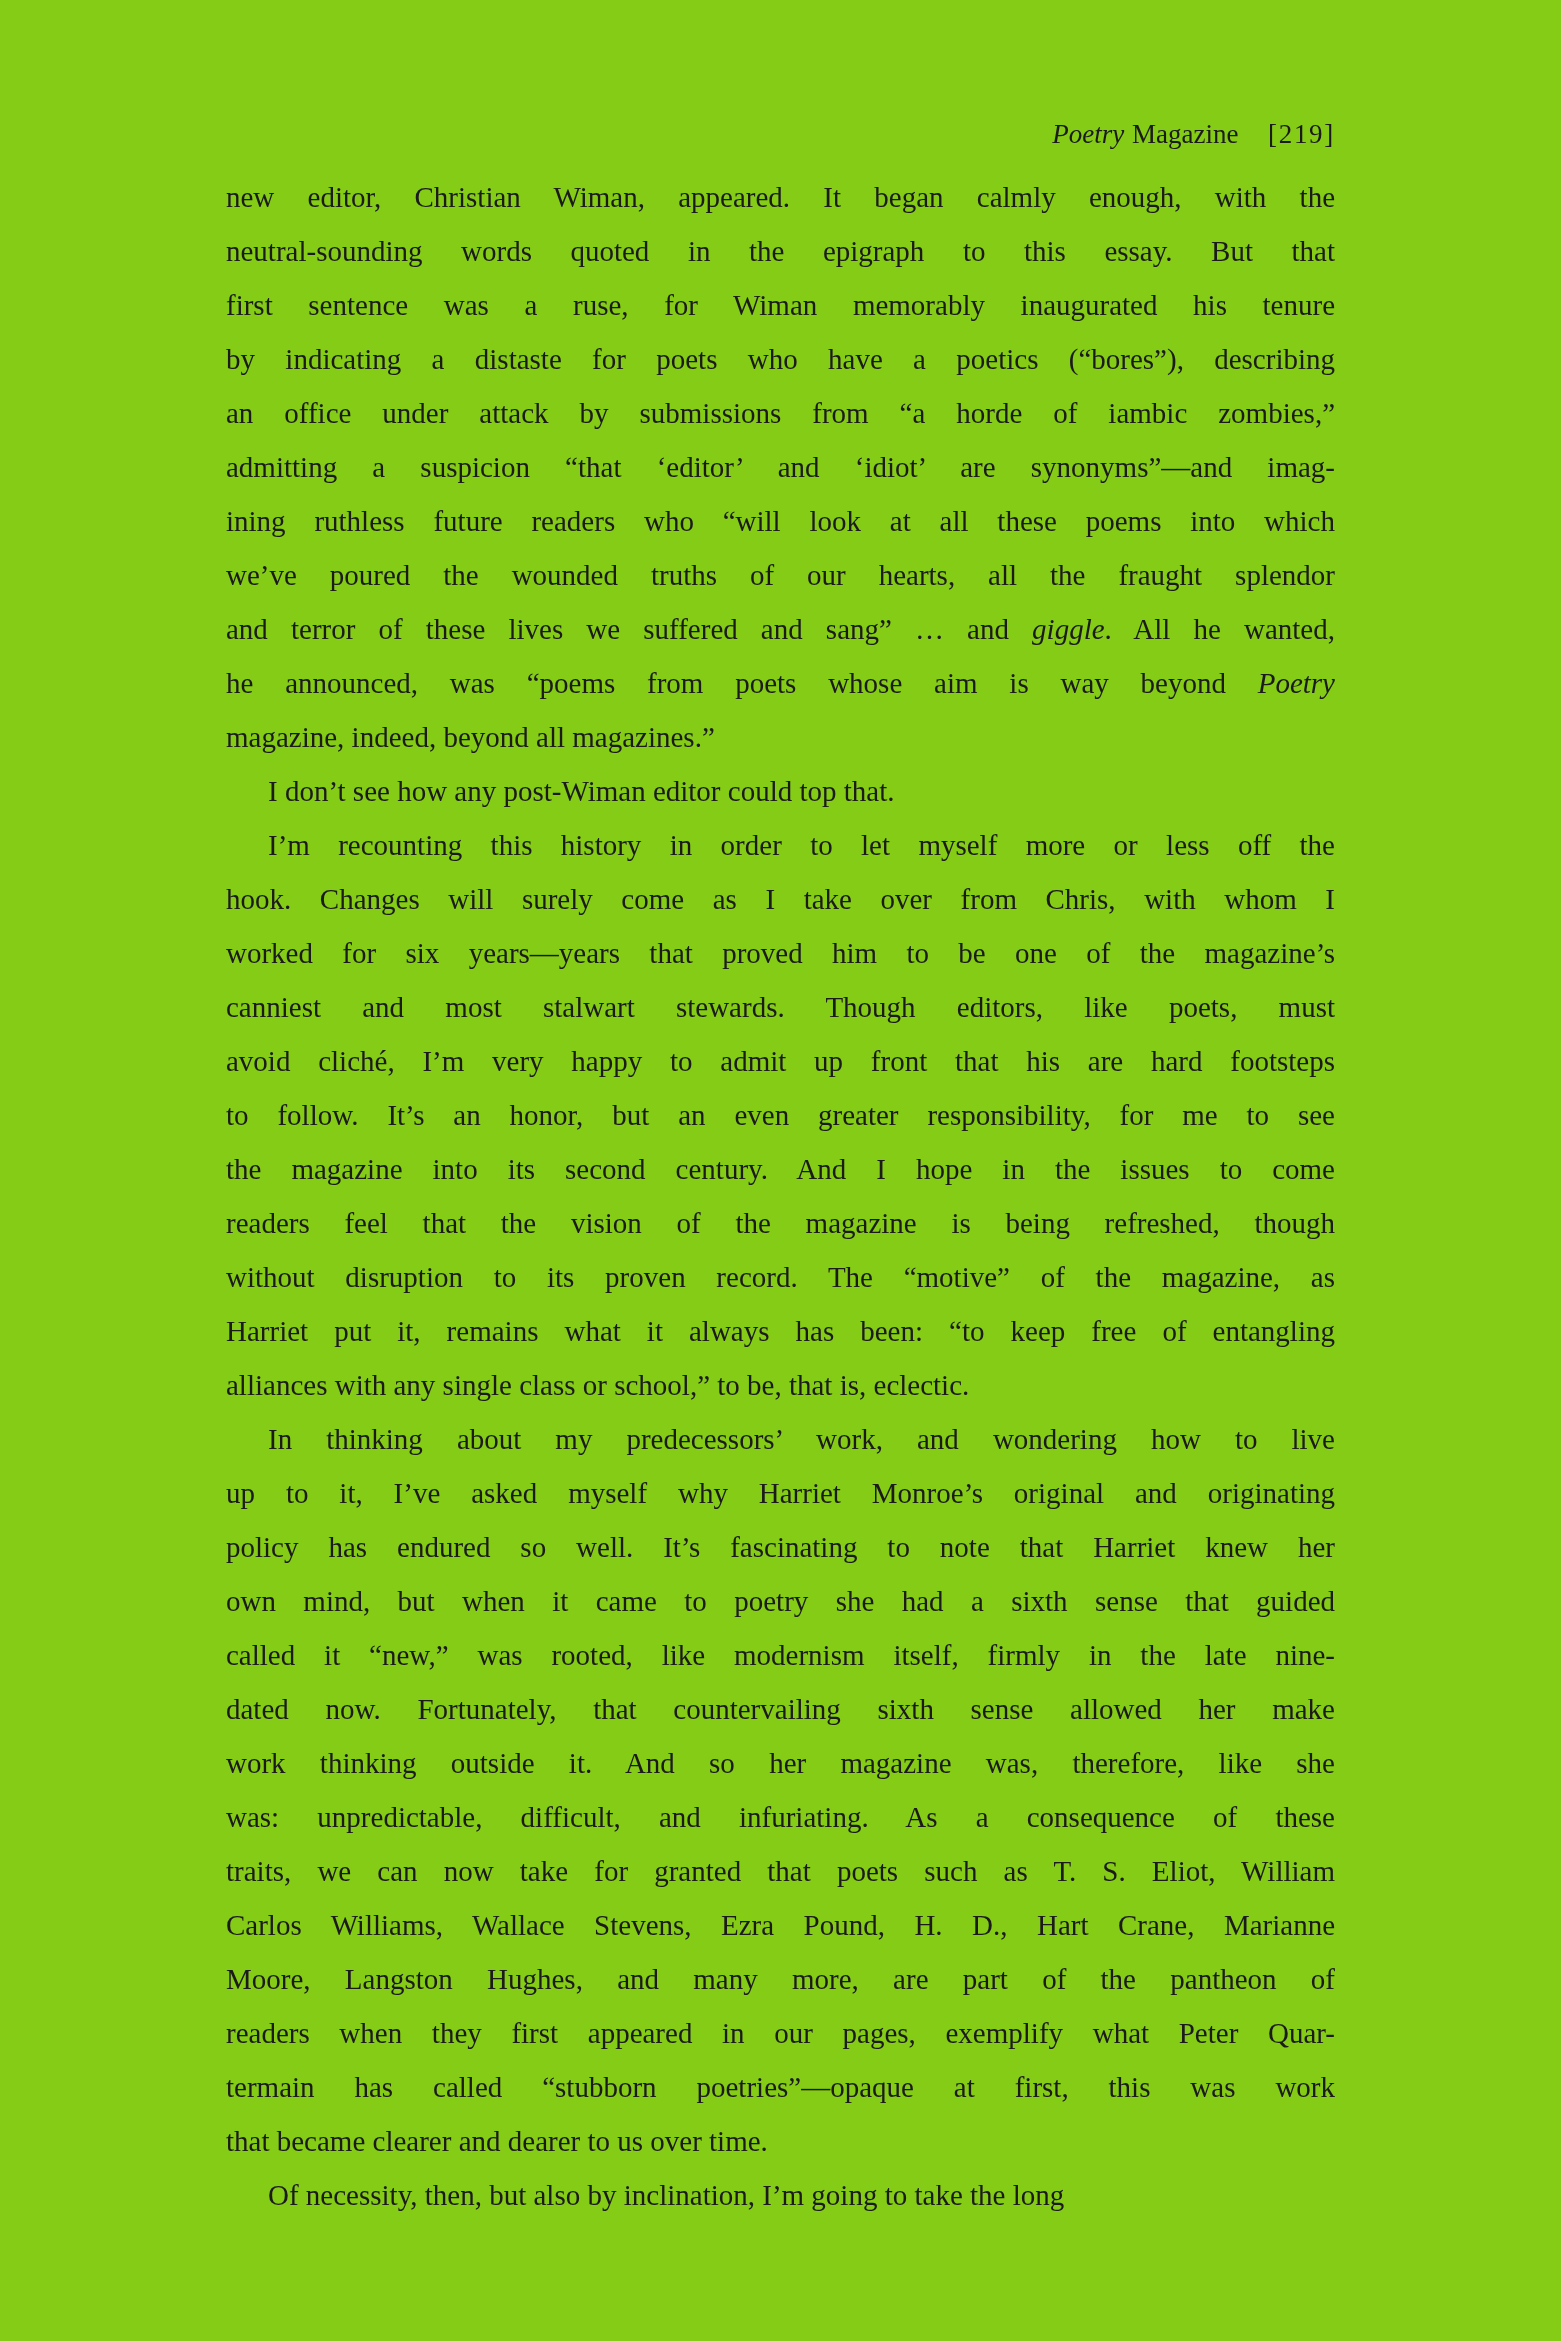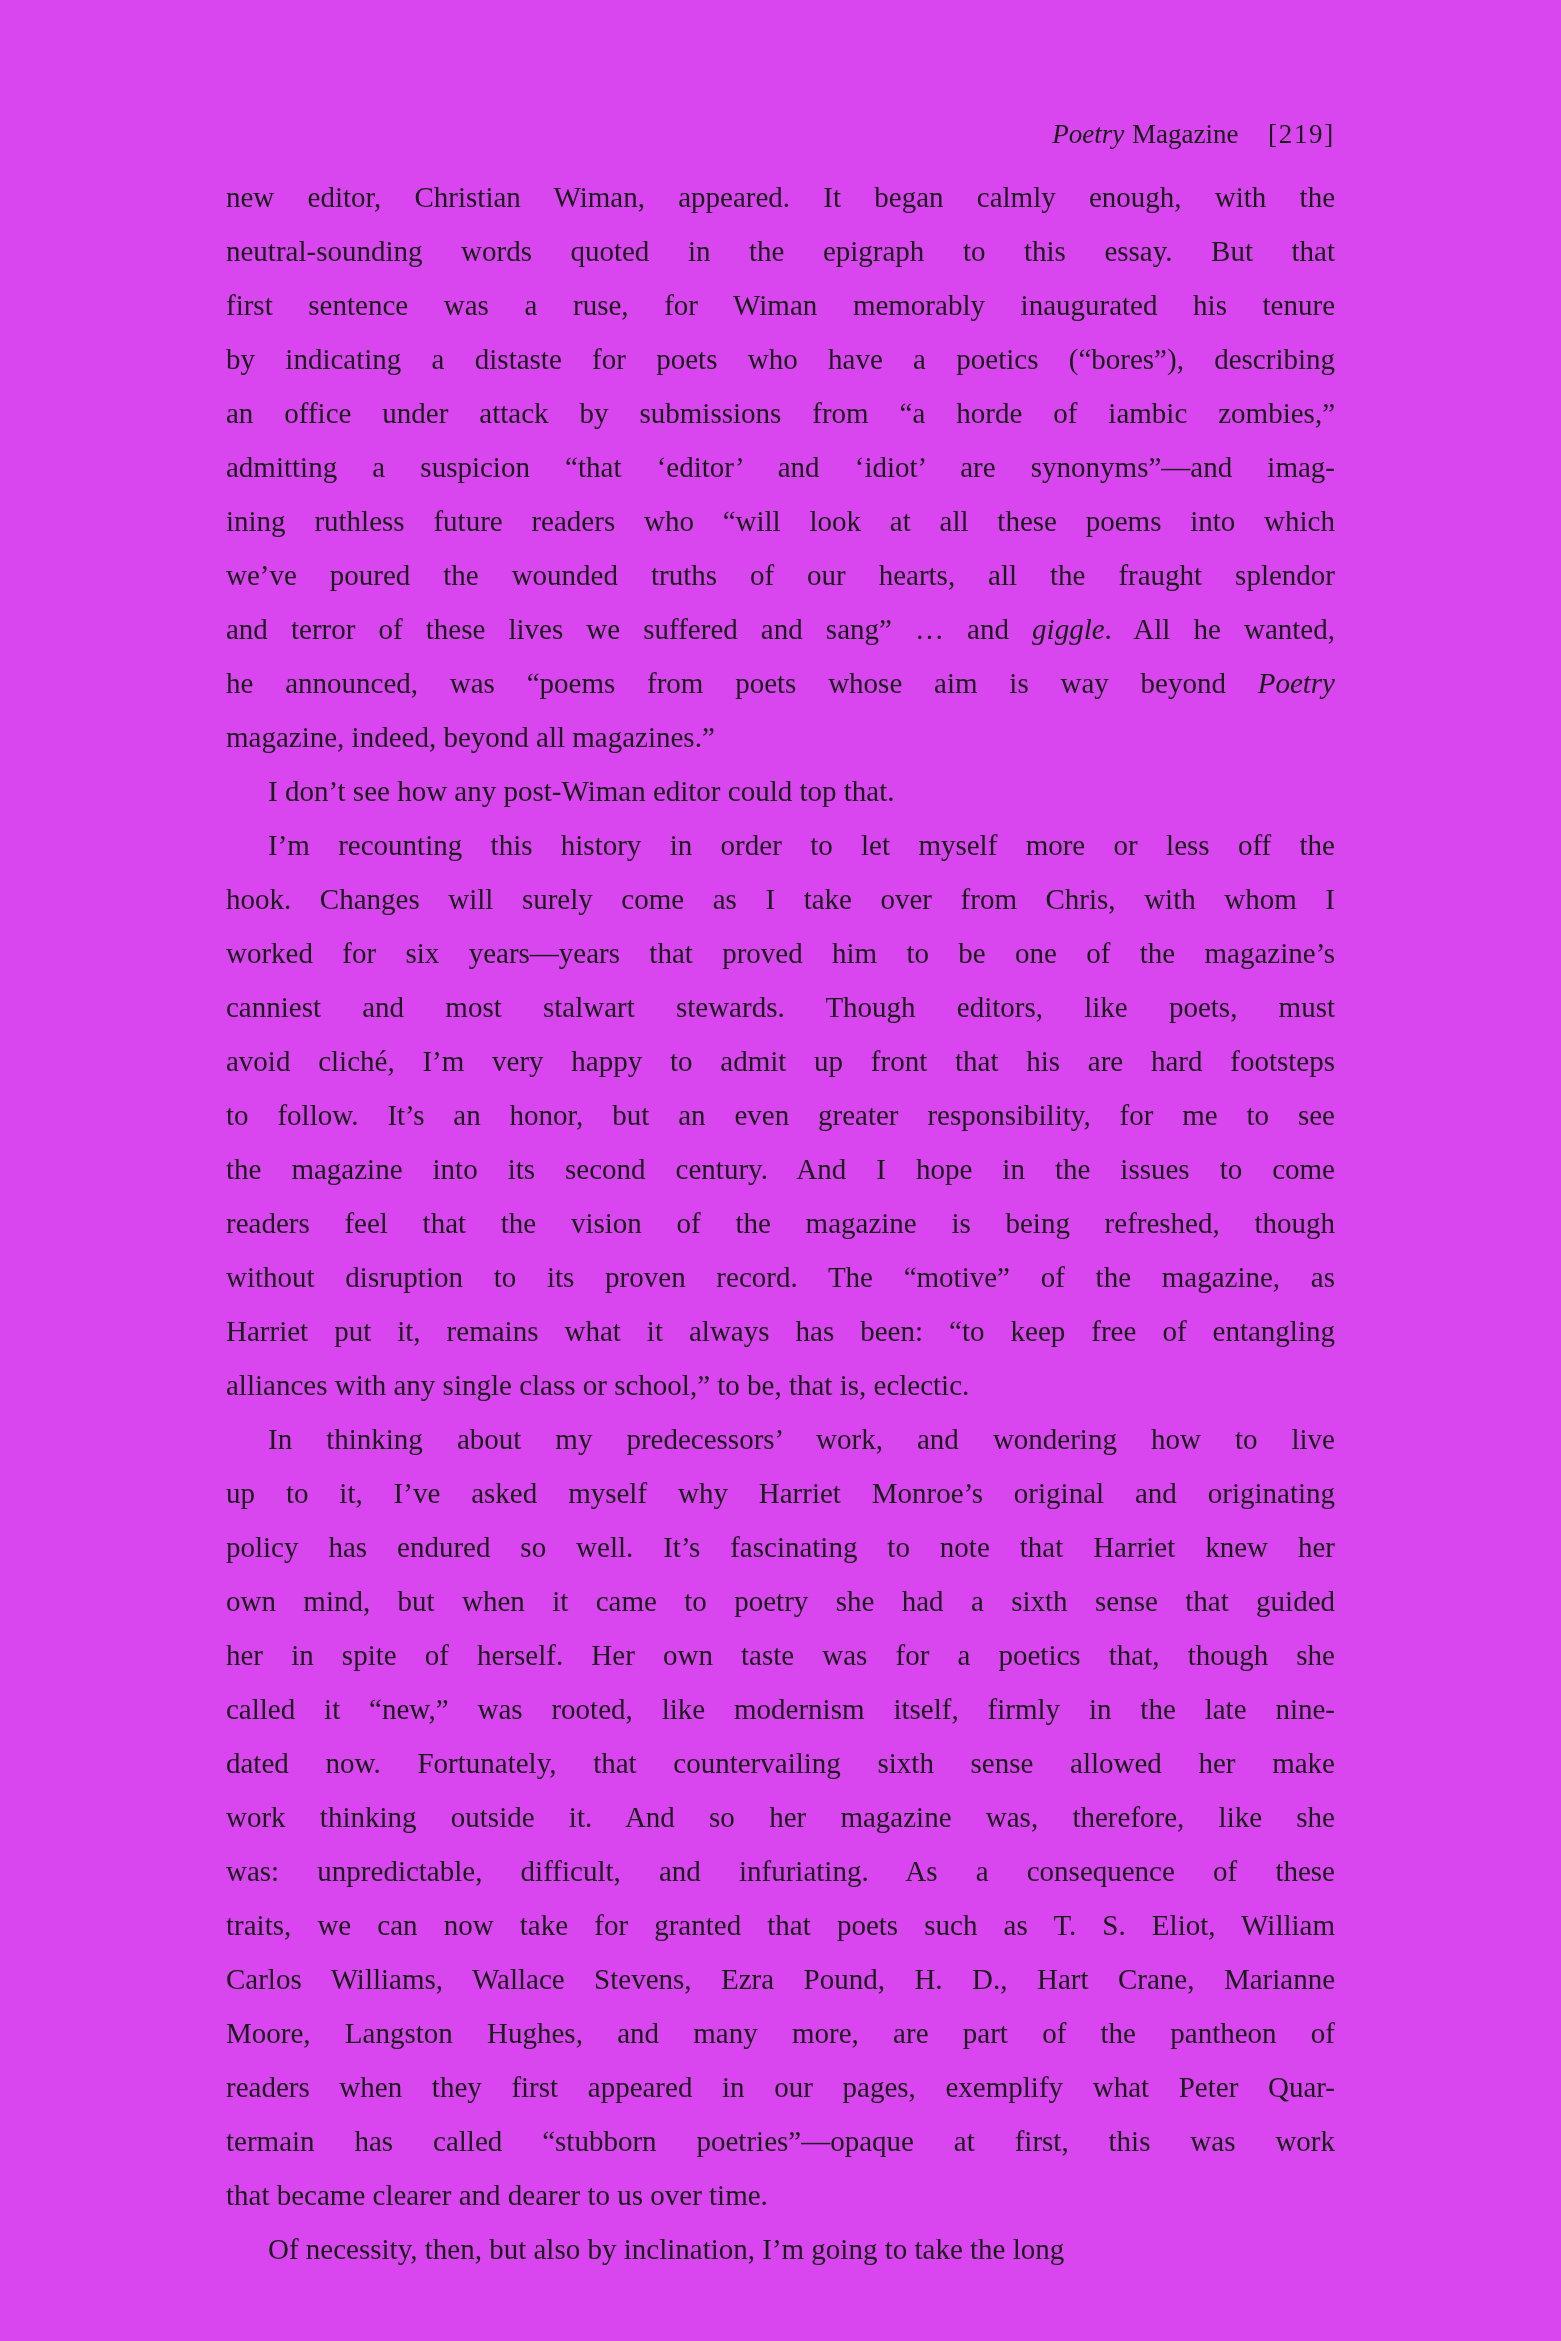--- a/index.html
+++ b/index.html
@@ -4,21 +4,21 @@
 <style>
   html, body {
     margin: 0;
     padding: 0;
     background: #ffffff;
   }
   .page {
     position: relative;
     width: 1561px;
     height: 2342px;
-    background: #d946ef;
+    background: #84cc16;
     color: #1b1b1b;
     font-family: "Liberation Serif", serif;
     overflow: hidden;
   }
   .running-head {
     position: absolute;
     left: 226px;
     top: 118px;
     width: 1109px;
     text-align: right;
@@ -101,21 +101,20 @@
         <div class="line"><span>readers feel that the vision of the magazine is being refreshed, though</span></div>
         <div class="line"><span>without disruption to its proven record. The “motive” of the magazine, as</span></div>
         <div class="line"><span>Harriet put it, remains what it always has been: “to keep free of entangling</span></div>
         <div class="line final"><span>alliances with any single class or school,” to be, that is, eclectic.</span></div>
       </div>
       <div class="paragraph">
         <div class="line indent"><span>In thinking about my predecessors’ work, and wondering how to live</span></div>
         <div class="line"><span>up to it, I’ve asked myself why Harriet Monroe’s original and originating</span></div>
         <div class="line"><span>policy has endured so well. It’s fascinating to note that Harriet knew her</span></div>
         <div class="line"><span>own mind, but when it came to poetry she had a sixth sense that guided</span></div>
-        <div class="line"><span>her in spite of herself. Her own taste was for a poetics that, though she</span></div>
         <div class="line"><span>called it “new,” was rooted, like modernism itself, firmly in the late nine-</span></div>
         <div class="line"><span>dated now. Fortunately, that countervailing sixth sense allowed her make</span></div>
         <div class="line"><span>work thinking outside it. And so her magazine was, therefore, like she</span></div>
         <div class="line"><span>was: unpredictable, difficult, and infuriating. As a consequence of these</span></div>
         <div class="line"><span>traits, we can now take for granted that poets such as T. S. Eliot, William</span></div>
         <div class="line"><span>Carlos Williams, Wallace Stevens, Ezra Pound, H. D., Hart Crane, Marianne</span></div>
         <div class="line"><span>Moore, Langston Hughes, and many more, are part of the pantheon of</span></div>
         <div class="line"><span>readers when they first appeared in our pages, exemplify what Peter Quar-</span></div>
         <div class="line"><span>termain has called “stubborn poetries”—opaque at first, this was work</span></div>
         <div class="line final"><span>that became clearer and dearer to us over time.</span></div>

